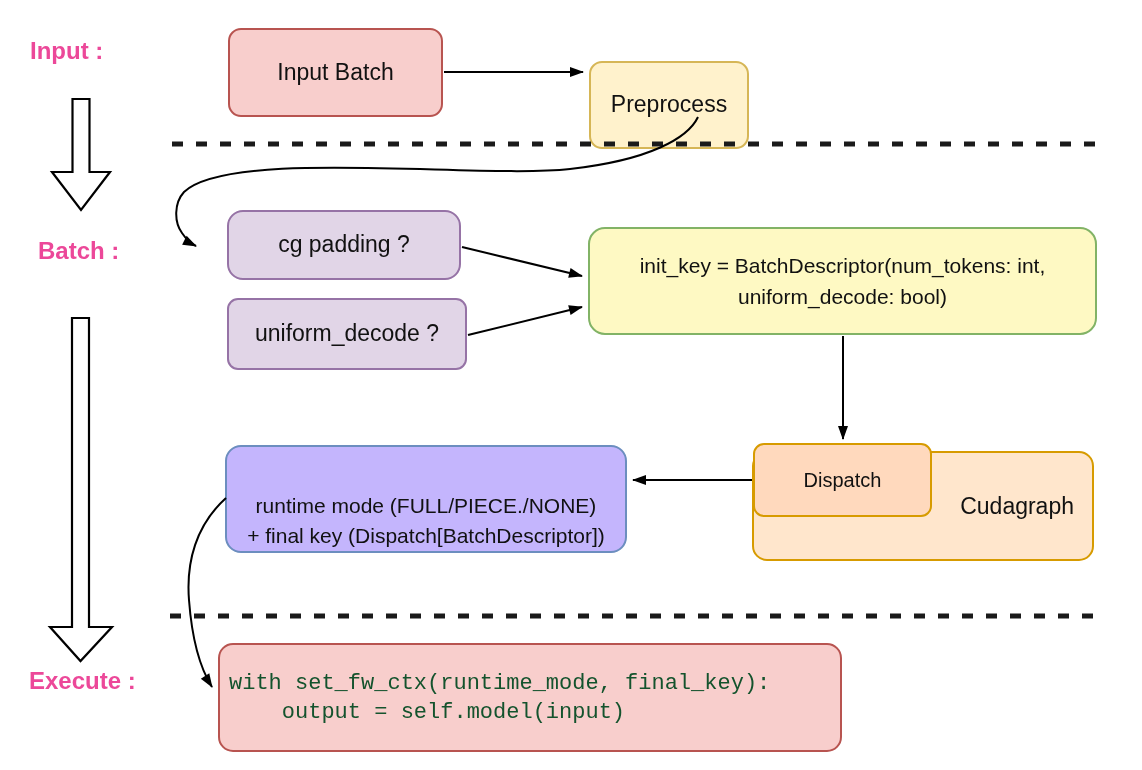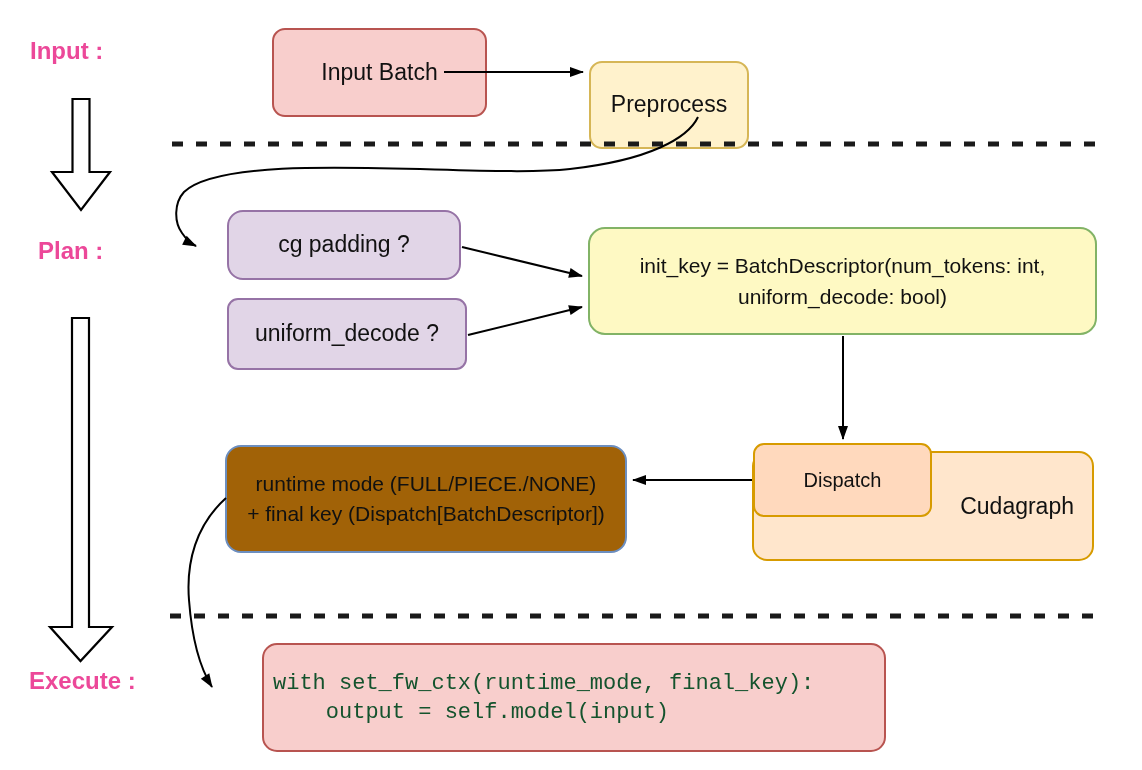--- a/index.html
+++ b/index.html
@@ -11,25 +11,25 @@
     position:absolute; font-weight:bold; font-size:24px; color:#ec4899;
     line-height:1.1; white-space:nowrap;
   }
   .node {
     position:absolute; box-sizing:border-box; border:2px solid #000;
     display:flex; flex-direction:column; align-items:center; justify-content:center;
     color:#111; text-align:center; line-height:1.35; white-space:nowrap;
   }
   .node span { display:block; }
 
-  .pink   { background:#f8cecc; border-color:#b85450;margin-left:44px; }
+  .pink   { background:#f8cecc; border-color:#b85450; }
   .yellow { background:#fff2cc; border-color:#d6b656; }
   .purple { background:#e1d5e7; border-color:#9673a6; }
   .green  { background:#fef9c3; border-color:#82b366; }
-  .blue   { background:#a16207; border-color:#6c8ebf; }
+  .blue   { background:#c4b5fd; border-color:#6c8ebf;justify-content:flex-end; }
   .orange-outer { background:#ffe6cc; border-color:#d79b00; }
   .orange-inner { background:#ffd9bd; border-color:#d79b00; }
 
   #node-input-batch   { left:228px; top:28px;  width:215px; height:89px; border-radius:13px; font-size:23px; }
   #node-preprocess    { left:589px; top:29px;  width:160px; height:88px; border-radius:13px; font-size:23px;margin-top:32px; }
   #node-cg-padding    { left:227px; top:210px; width:234px; height:70px; border-radius:16px; font-size:23px; }
   #node-uniform-decode{ left:227px; top:298px; width:240px; height:72px; border-radius:11px; font-size:23px; }
   #node-init-key      { left:588px; top:227px; width:509px; height:108px; border-radius:17px; font-size:21px; line-height:31px; z-index:2; }
   #node-cudagraph     { left:752px; top:443px; width:342px; height:110px; border-radius:15px; font-size:23px; line-height:33px;
                         align-items:flex-end; justify-content:center; padding-right:18px; z-index:1;margin-top:8px; }
@@ -48,21 +48,21 @@
     position:absolute; left:0; top:0; width:1142px; height:770px;
     z-index:5; pointer-events:none;
   }
 </style>
 </head>
 <body>
 
 <div id="canvas">
 
   <div class="section-label" id="label-input">Input :</div>
-  <div class="section-label" id="label-plan">Plan :</div>
+  <div class="section-label" id="label-plan">Batch :</div>
   <div class="section-label" id="label-execute">Execute :</div>
 
   <div class="node pink" id="node-input-batch">
     <span>Input Batch</span>
   </div>
 
   <div class="node yellow" id="node-preprocess">
     <span>Preprocess</span>
   </div>
 

